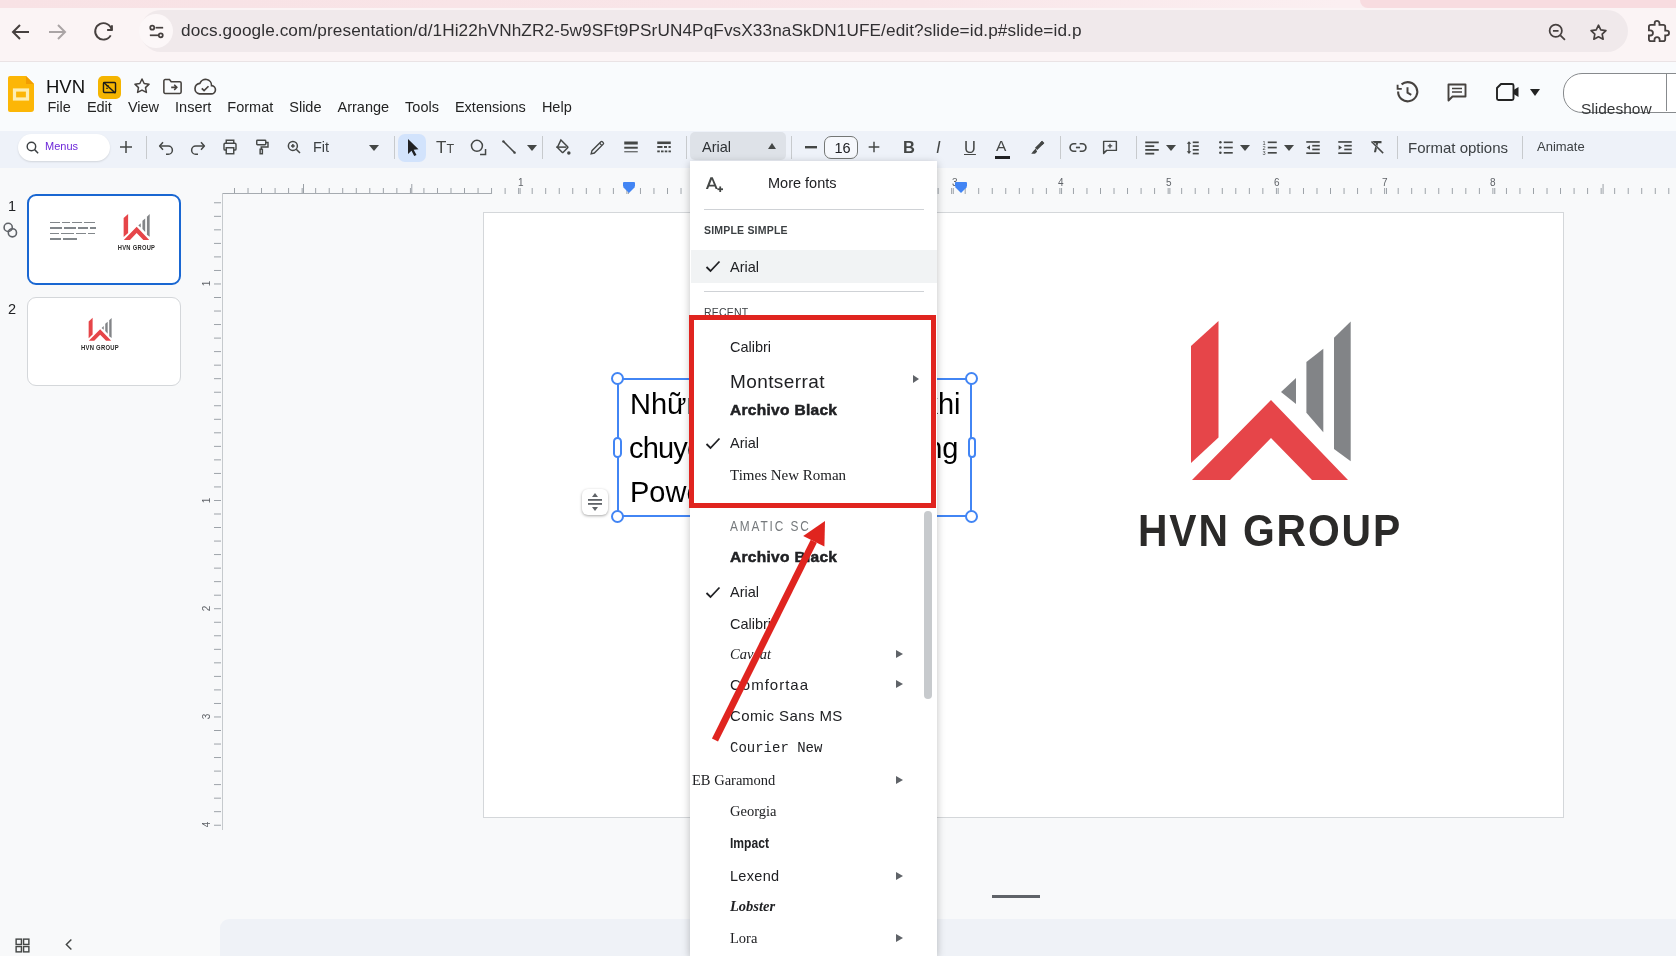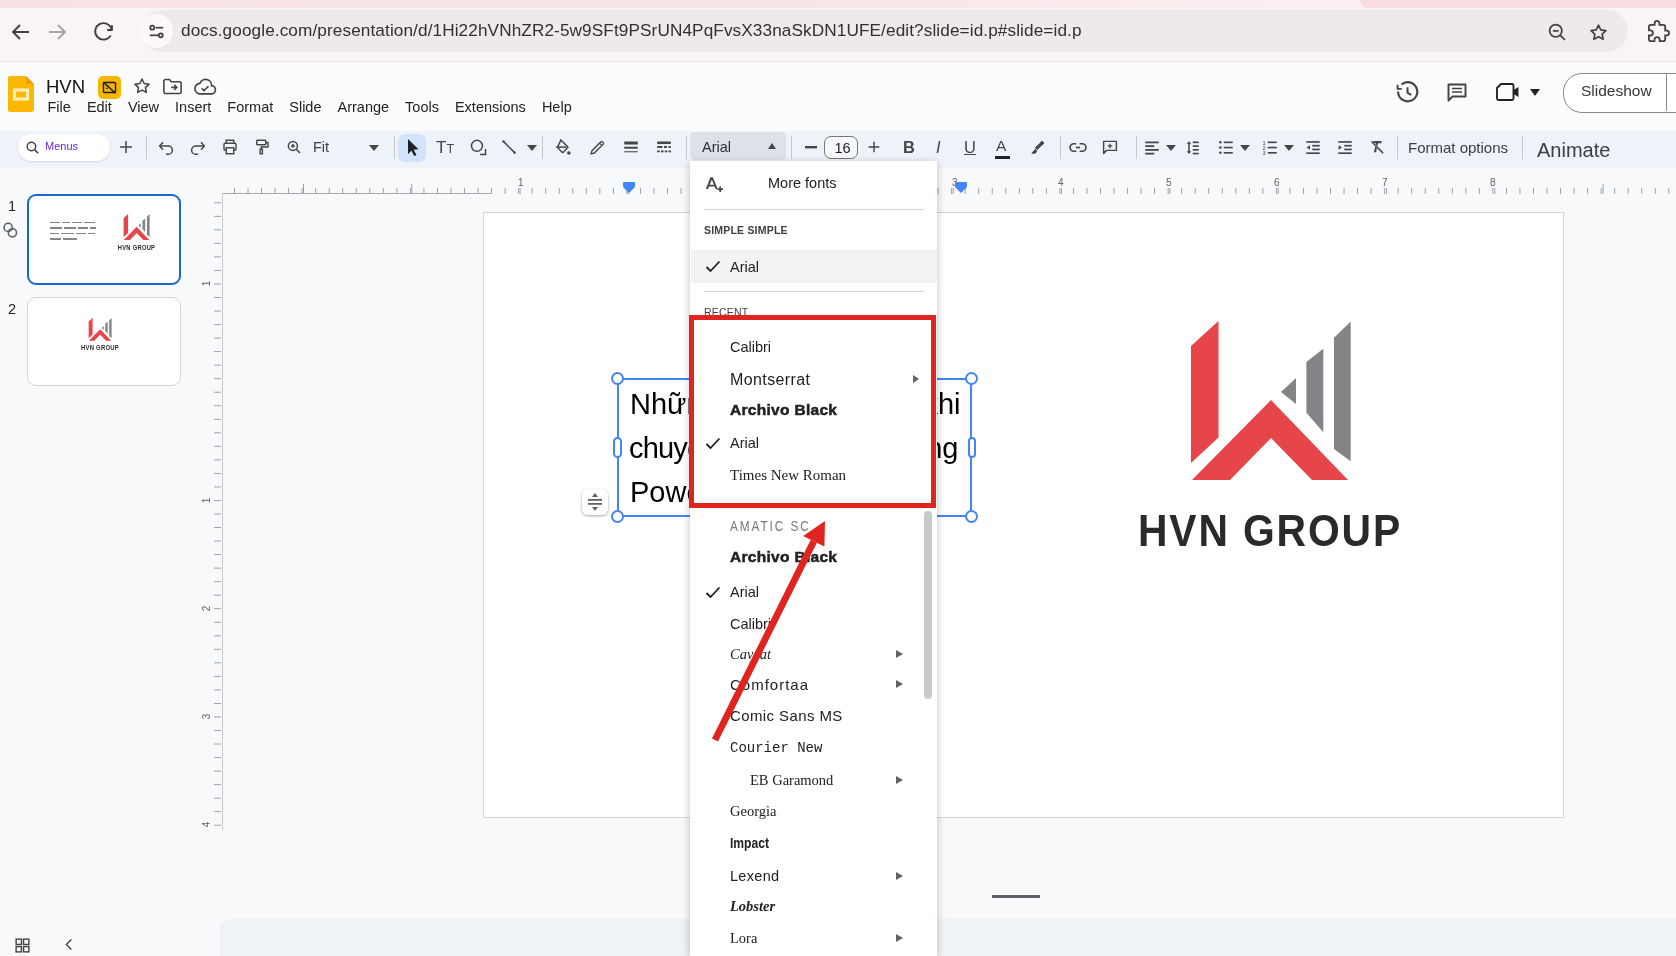--- a/index.html
+++ b/index.html
@@ -107,21 +107,21 @@
     <path d="M3.5 4.5h17v12h-13l-4 4z" stroke-linejoin="round"></path>
     <path d="M7 8.5h10M7 12h10" stroke-width="1.7"></path>
   </svg>
 <svg class="abs" style="left:1495px;top:82px;" width="26" height="20" viewBox="0 0 26 20" fill="none" stroke="#232323" stroke-width="1.9">
     <path d="M2 6l4-4h11a1.5 1.5 0 0 1 1.5 1.5v13A1.5 1.5 0 0 1 17 18H3.5A1.5 1.5 0 0 1 2 16.5z" stroke-linejoin="round"></path>
     <path d="M18.5 8l5-3v10l-5-3z" fill="#232323" stroke="none"></path>
   </svg>
 <div class="abs" style="left:1530px;top:89px;width:0;height:0;border-left:5.5px solid transparent;border-right:5.5px solid transparent;border-top:7px solid #232323;"></div>
 
 <div class="abs" style="left:1563px;top:73px;width:137px;height:38px;border:1px solid #878a8d;border-radius:19px;background:#fff;"></div>
-<div class="abs" style="left:1581px;top:82px;font-size:15.5px;font-weight:500;color:#353739;">Slideshow</div>
+<div class="abs" style="left:1581px;top:100px;font-size:15.5px;font-weight:500;color:#353739;">Slideshow</div>
 <div class="abs" style="left:1666px;top:73px;width:1px;height:38px;background:#878a8d;"></div>
 
 <div class="abs" style="left:0;top:131px;width:1676px;height:37px;background:#eef2f9;"></div>
 <div class="abs" style="left:18px;top:134px;width:92px;height:27px;border-radius:14px;background:#fff;box-shadow:0 1px 2px rgba(0,0,0,.12);"></div>
 <svg class="abs" style="left:24px;top:139px;" width="17" height="17" viewBox="0 0 24 24" fill="none" stroke="#3c4043" stroke-width="2">
     <circle cx="10.5" cy="10.5" r="6"></circle>
     <path d="M15 15l5 5"></path>
   </svg>
 <div class="abs" style="left:45px;top:140px;font-size:11px;color:#6d28d9;">Menus</div>
 
@@ -298,21 +298,21 @@
   </svg>
 
 <svg class="abs" style="left:1368px;top:138px;" width="18" height="18" viewBox="0 0 24 24">
     <path d="M5 4h13v3h-4.6l-2.7 12h-2.8l2.7-12H5z" fill="#444746"></path>
     <path d="M3.4 5.2l1.8-1.8 16 16-1.8 1.8z" fill="#eef2f9"></path>
     <path d="M4.6 4.6l15.6 15.6" stroke="#444746" stroke-width="2"></path>
   </svg>
 <div class="vdiv" style="left:1397px;"></div>
 <div class="abs" style="left:1408px;top:139px;font-size:15px;color:#3c4043;">Format options</div>
 <div class="vdiv" style="left:1522px;"></div>
-<div class="abs" style="left:1537px;top:139px;font-size:20px;color:#3c4043;">Animate</div>
+<div class="abs" style="left:1537px;top:139px;font-size:13px;color:#3c4043;">Animate</div>
 
 <div class="abs" style="left:0;top:168px;width:1676px;height:754px;background:#f8f9fa;"></div>
 
 <div class="abs" style="left:234px;top:188px;width:1442px;height:6px;background-image:linear-gradient(to right,#9aa0a6 1px,transparent 1px);background-size:13.54px 100%;"></div>
 <div class="abs" style="left:303px;top:184px;width:1373px;height:10px;background-image:linear-gradient(to right,#9aa0a6 1px,transparent 1px);background-size:108.3px 100%;"></div>
 <div class="abs" style="left:222px;top:193px;width:270px;height:1px;background:#a6abb0;"></div>
 <div class="abs" style="left:230px;top:177px;width:1446px;height:13px;font-size:10px;color:#5f6368;">
   <span class="abs" style="left:286px;top:0;background:#f8f9fa;padding:0 2px;">1</span>
   <span class="abs" style="left:720px;top:0;background:#f8f9fa;padding:0 2px;">3</span>
   <span class="abs" style="left:826px;top:0;background:#f8f9fa;padding:0 2px;">4</span>
@@ -395,21 +395,21 @@
 
 <div class="abs" style="left:691px;top:250px;width:246px;height:33px;background:#f1f3f4;"></div>
 <svg class="abs" style="left:705px;top:260px;" width="16" height="13" viewBox="0 0 16 13" fill="none" stroke="#202124" stroke-width="1.8">
     <path d="M1.5 7l4 4L14.5 1.5"></path>
   </svg>
 <div class="abs" style="left:730px;top:259px;font-size:14.5px;color:#202124;">Arial</div>
 <div class="abs" style="left:704px;top:291px;width:220px;height:1px;background:#cfd2d6;"></div>
 <div class="abs" style="left:704px;top:306px;font-size:10.5px;font-weight:normal;letter-spacing:0.2px;color:#3c4043;">RECENT</div>
 
 <div class="abs" style="left:730px;top:339px;font-size:14.5px;color:#202124;">Calibri</div>
-<div class="abs" style="left:730px;top:371px;font-size:16px;letter-spacing:0.4px;color:#202124;">Montserrat</div>
+<div class="abs" style="left:730px;top:371px;font-size:19px;letter-spacing:0.4px;color:#202124;">Montserrat</div>
 <div class="abs" style="left:912.5px;top:374.8px;width:0;height:0;border-top:4.2px solid transparent;border-bottom:4.2px solid transparent;border-left:6.6px solid #5f6368;"></div>
 <div class="abs" style="left:730px;top:401px;font-size:15.5px;font-weight:bold;letter-spacing:0.3px;color:#202124;-webkit-text-stroke:0.5px #202124;">Archivo Black</div>
 <svg class="abs" style="left:705px;top:437px;" width="16" height="13" viewBox="0 0 16 13" fill="none" stroke="#202124" stroke-width="1.8">
     <path d="M1.5 7l4 4L14.5 1.5"></path>
   </svg>
 <div class="abs" style="left:730px;top:435px;font-size:14.5px;color:#202124;">Arial</div>
 <div class="abs" style="left:730px;top:467px;font-size:15px;font-family:'Liberation Serif',serif;color:#202124;">Times New Roman</div>
 
 <div class="abs" style="left:689px;top:315px;width:247px;height:193px;border:5px solid #e0241f;box-sizing:border-box;"></div>
 
@@ -419,21 +419,21 @@
     <path d="M1.5 7l4 4L14.5 1.5"></path>
   </svg>
 <div class="abs" style="left:730px;top:584px;font-size:14.5px;color:#202124;">Arial</div>
 <div class="abs" style="left:730px;top:616px;font-size:14.5px;color:#202124;">Calibri</div>
 <div class="abs" style="left:730px;top:646px;font-size:14.5px;font-style:italic;font-family:'Liberation Serif',serif;color:#202124;">Caveat</div>
 <div class="abs" style="left:896px;top:650px;width:0;height:0;border-top:4.5px solid transparent;border-bottom:4.5px solid transparent;border-left:7px solid #5f6368;"></div>
 <div class="abs" style="left:730px;top:676px;font-size:15px;letter-spacing:1px;color:#202124;">Comfortaa</div>
 <div class="abs" style="left:896px;top:680px;width:0;height:0;border-top:4.5px solid transparent;border-bottom:4.5px solid transparent;border-left:7px solid #5f6368;"></div>
 <div class="abs" style="left:730px;top:707px;font-size:15px;letter-spacing:0.4px;color:#202124;">Comic Sans MS</div>
 <div class="abs" style="left:730px;top:740px;font-size:14px;font-family:'Liberation Mono',monospace;color:#202124;">Courier New</div>
-<div class="abs" style="left:750px;top:772px;font-size:14.5px;font-family:'Liberation Serif',serif;color:#202124;">EB Garamond</div>
+<div class="abs" style="left:692px;top:772px;font-size:14.5px;font-family:'Liberation Serif',serif;color:#202124;">EB Garamond</div>
 <div class="abs" style="left:896px;top:776px;width:0;height:0;border-top:4.5px solid transparent;border-bottom:4.5px solid transparent;border-left:7px solid #5f6368;"></div>
 <div class="abs" style="left:730px;top:803px;font-size:14.5px;font-family:'Liberation Serif',serif;color:#202124;">Georgia</div>
 <div class="abs" style="left:730px;top:834px;font-size:15.5px;font-weight:bold;color:#202124;transform:scaleX(0.78);transform-origin:0 0;">Impact</div>
 <div class="abs" style="left:730px;top:868px;font-size:14.5px;letter-spacing:0.3px;color:#202124;">Lexend</div>
 <div class="abs" style="left:896px;top:872px;width:0;height:0;border-top:4.5px solid transparent;border-bottom:4.5px solid transparent;border-left:7px solid #5f6368;"></div>
 <div class="abs" style="left:730px;top:898px;font-size:14.5px;font-weight:bold;font-style:italic;font-family:'Liberation Serif',serif;color:#202124;">Lobster</div>
 <div class="abs" style="left:730px;top:930px;font-size:14.5px;font-family:'Liberation Serif',serif;color:#202124;">Lora</div>
 <div class="abs" style="left:896px;top:934px;width:0;height:0;border-top:4.5px solid transparent;border-bottom:4.5px solid transparent;border-left:7px solid #5f6368;"></div>
 
 <div class="abs" style="left:923.5px;top:511px;width:8px;height:188px;border-radius:4px;background:#c7cacd;"></div>

